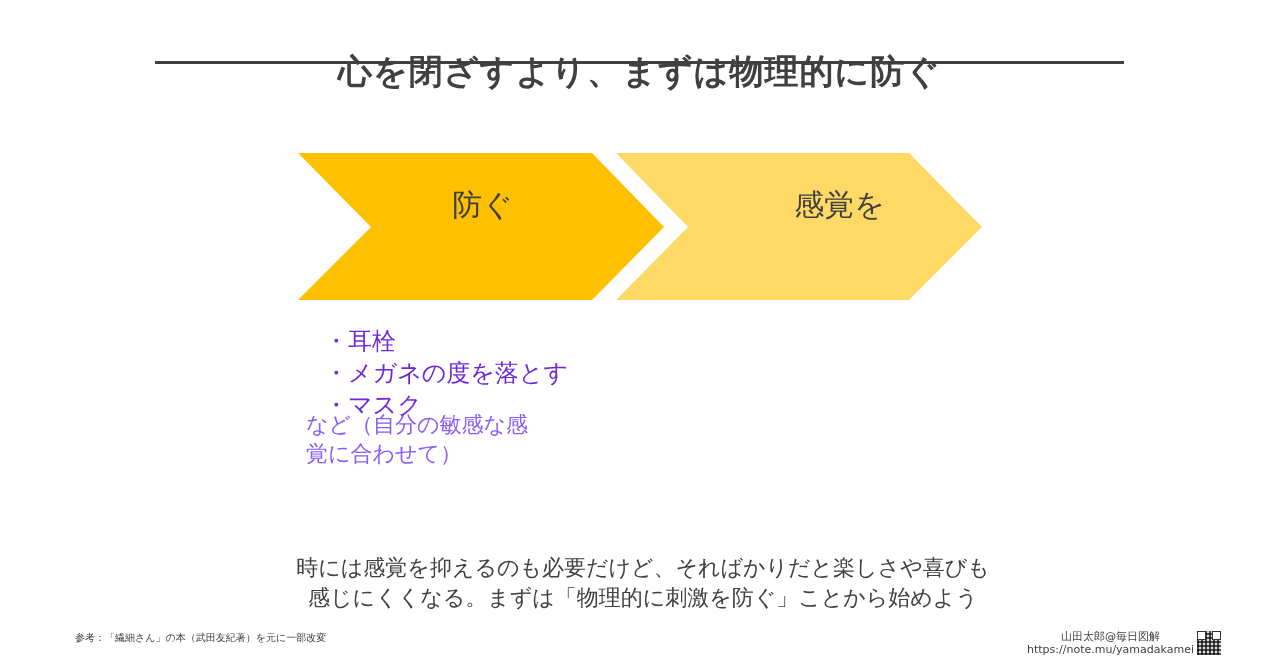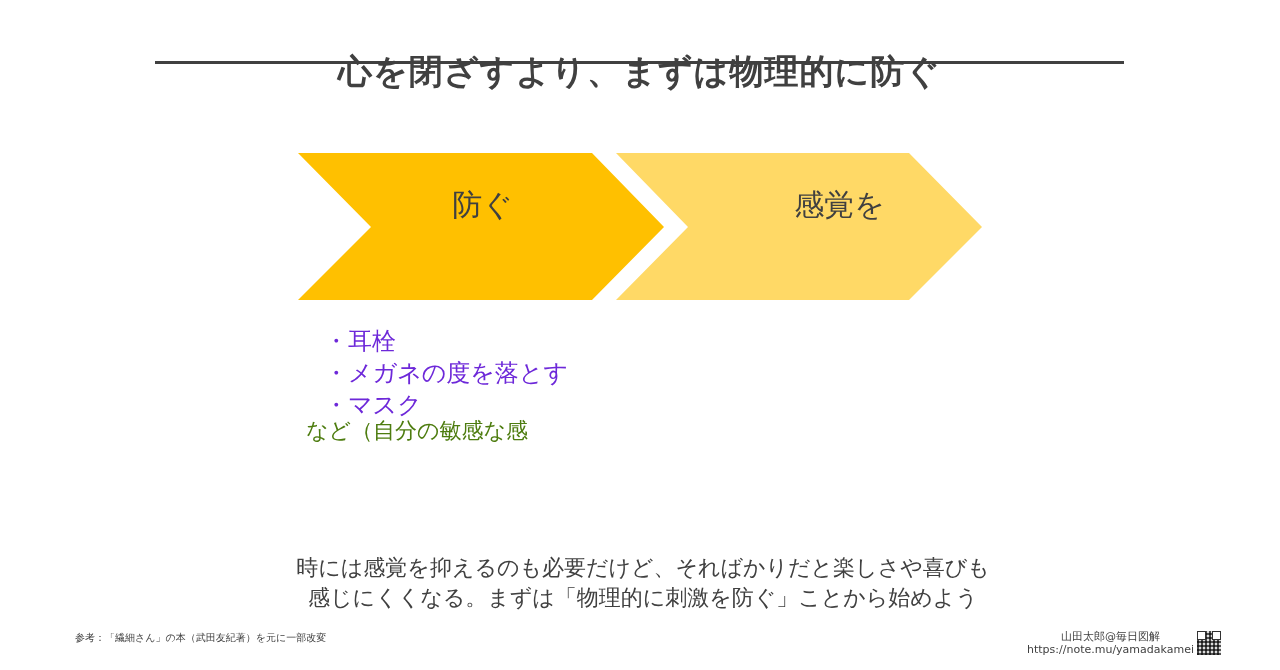--- a/index.html
+++ b/index.html
@@ -5,21 +5,21 @@
   html, body { margin:0; padding:0; }
   body { width:1280px; height:670px; background:#ffffff; position:relative; overflow:hidden;
          font-family:"DejaVu Sans","Liberation Sans",sans-serif; color:#404040; }
   .title { position:absolute; left:155px; top:18px; width:969px; text-align:center;
            font-size:34px; font-weight:bold; color:#404040; letter-spacing:1px; line-height:62px;
            white-space:nowrap;margin-top:22px; }
   .title-underline { position:absolute; left:155px; top:61px; width:969px; height:3px; background:#404040; }
   svg.chev { position:absolute; left:0; top:0; }
   .chev-label { position:absolute; text-align:center; font-size:30px; line-height:34px; color:#404040; }
   .bullets { position:absolute; left:324px; top:313px; font-size:24px; line-height:32px; color:#6d28d9;margin-top:12px; }
-  .note { position:absolute; left:306px; top:410px; width:270px; font-size:22px; line-height:29px; color:#4d7c0f;margin-top:6px; }
+  .note { position:absolute; left:306px; top:410px; width:270px; font-size:22px; line-height:29px; color:#8b5cf6; }
   .summary { position:absolute; left:243px; top:553px; width:800px; font-size:22px; line-height:30px; color:#404040; white-space:nowrap;text-align:center; }
   .ref { position:absolute; left:75px; top:631px; font-size:10px; color:#404040; white-space:nowrap; }
   .credit { position:absolute; right:86px; top:630px; text-align:center; font-size:11px; line-height:13px; color:#404040; white-space:nowrap; }
   .qr { position:absolute; left:1197px; top:631px; width:24px; height:24px;
         background:
           repeating-linear-gradient(90deg,#555 0 2px,#fff 2px 4px),
           repeating-linear-gradient(0deg,#555 0 2px,#ddd 2px 4px);
         background-blend-mode:multiply; }
   .qr::before, .qr::after { content:""; position:absolute; width:7px; height:7px; border:1.5px solid #333; background:#fff; }
   .qr::before { left:0; top:0; }
@@ -44,20 +44,21 @@
 </div>
 
 <div class="bullets">
   <div>・耳栓</div>
   <div>・メガネの度を落とす</div>
   <div>・マスク</div>
 </div>
 
 <div class="note">
   <div>など（自分の敏感な感</div>
+  <div>覚に合わせて）</div>
 </div>
 
 <div class="summary">
   <div>時には感覚を抑えるのも必要だけど、そればかりだと楽しさや喜びも</div>
   <div>感じにくくなる。まずは「物理的に刺激を防ぐ」ことから始めよう</div>
 </div>
 
 <div class="ref">参考：「繊細さん」の本（武田友紀著）を元に一部改変</div>
 
 <div class="credit">

